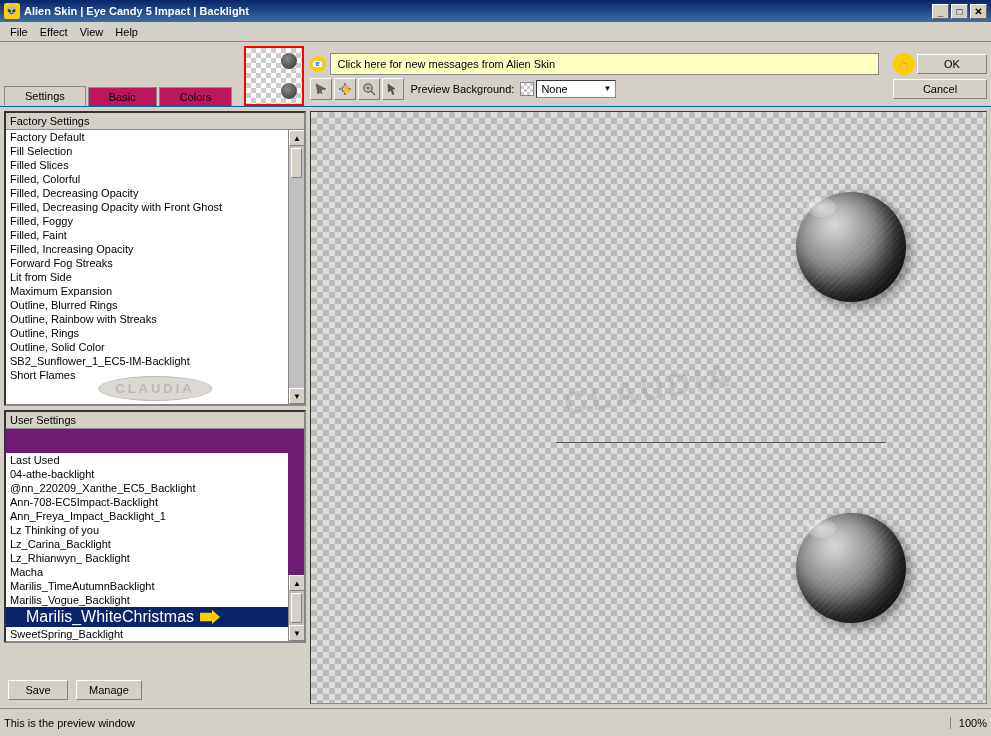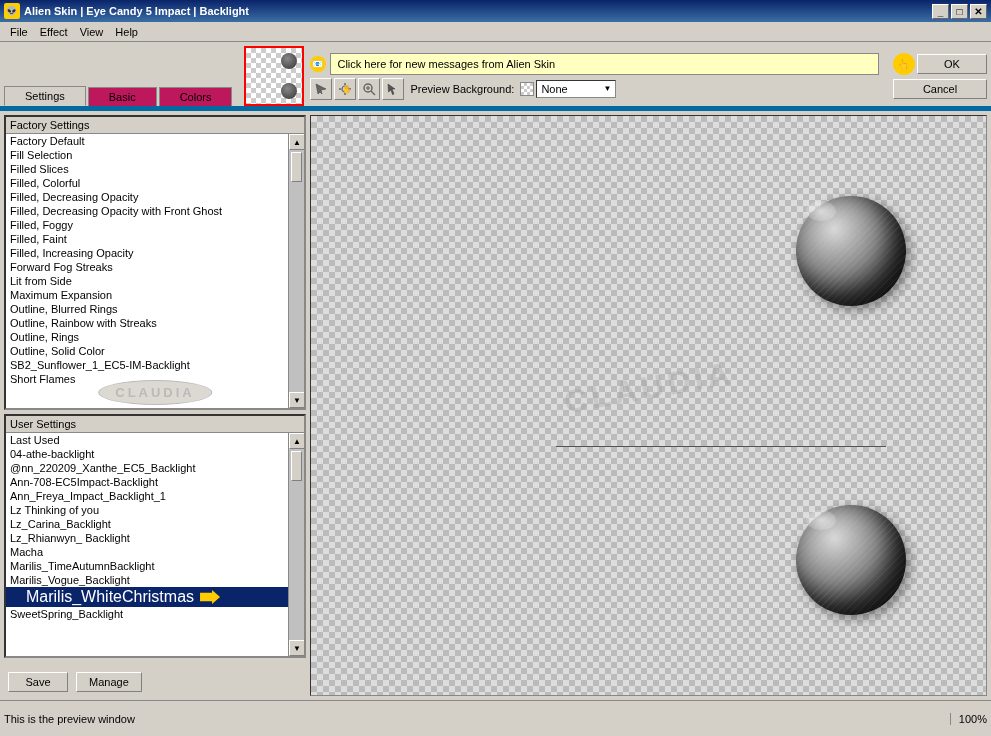--- a/index.html
+++ b/index.html
@@ -63,21 +63,21 @@
       border-bottom: 1px solid #d4d0c8;
       z-index: 1;
       font-weight: normal;
     }
     .tab:not(.active) { background: #be185d; }
 
     
     .content-area {
       display: flex;
       flex: 1;
-      border-top: 5px solid #0369a1;
+      border-top: 1px solid #0369a1;
       background: #d4d0c8;
       padding: 4px;
       gap: 4px;
     }
 
     
     .left-panel {
       width: 302px;
       display: flex;
       flex-direction: column;
@@ -121,20 +121,21 @@
     }
     .scrollbar-track { flex: 1; background: #c0c0c0; }
     .scrollbar-thumb { height: 30px; background: #d4d0c8; border: 1px solid; border-color: #fff #808080 #808080 #fff; margin: 2px; }
 
     
     .button-row {
       display: flex;
       gap: 8px;
       padding: 14px 4px 4px 4px;
       justify-content: flex-start;
+      margin-top: 23px;
     }
     .win-btn {
       padding: 3px 12px;
       background: #d4d0c8;
       border: 1px solid; border-color: #fff #808080 #808080 #fff;
       font-size: 11px;
       cursor: pointer;
       min-width: 60px;
     }
 
@@ -246,21 +247,21 @@
       cursor: pointer;
     }
     .dropdown-arrow {
       margin-left: auto;
       font-size: 8px;
     }
 
     
     .status-bar {
       background: #d4d0c8;
-      height: 36px;
+      height: 28px;
       border-top: 1px solid #888;
       display: flex;
       align-items: center;
       padding: 0 4px;
       font-size: 11px;
       justify-content: space-between;
     }
     .status-right {
       border-left: 1px solid #888;
       padding-left: 8px;
@@ -421,21 +422,21 @@
       <div style="position:relative;">
         <div style="position:absolute;left:50%;top:-30px;transform:translateX(-50%);z-index:10;pointer-events:none;">
           <div style="background:#d4d0c8;border-radius:50%;padding:4px 16px;border:1px solid #aaa;opacity:0.8;font-size:13px;letter-spacing:3px;color:#aaa;font-weight:bold;">
             <span>CLAUDIA</span>
           </div>
         </div>
       </div>
 
       <div class="user-list-section">
         <div class="list-box-header">User Settings</div>
-        <div style="display:flex;flex:1;overflow:hidden;">
+        <div style="display:flex;flex:1;overflow:hidden;align-items:flex-end;">
           <div class="list-box" id="user-list">
               <div class="list-item">Last Used</div>
               <div class="list-item">04-athe-backlight</div>
               <div class="list-item">@nn_220209_Xanthe_EC5_Backlight</div>
               <div class="list-item">Ann-708-EC5Impact-Backlight</div>
               <div class="list-item">Ann_Freya_Impact_Backlight_1</div>
               <div class="list-item">Lz Thinking of you</div>
               <div class="list-item">Lz_Carina_Backlight</div>
               <div class="list-item">Lz_Rhianwyn_ Backlight</div>
               <div class="list-item">Macha</div>

